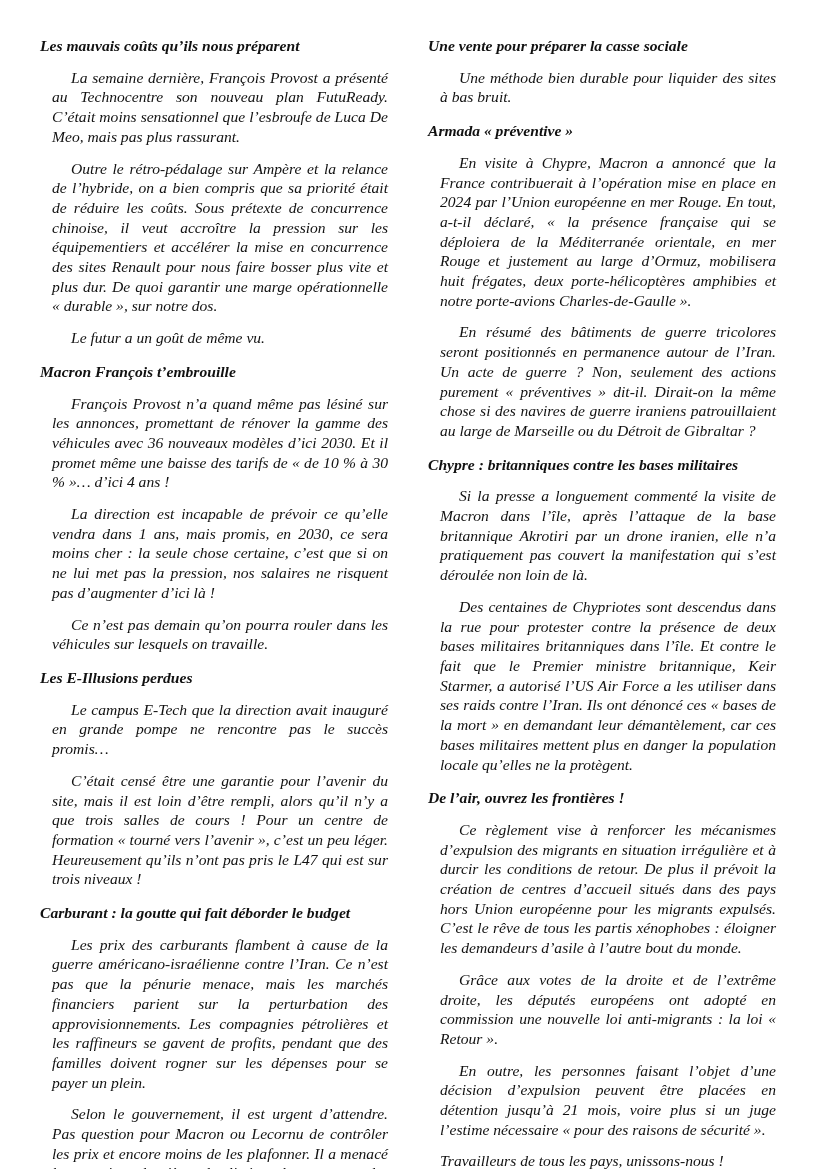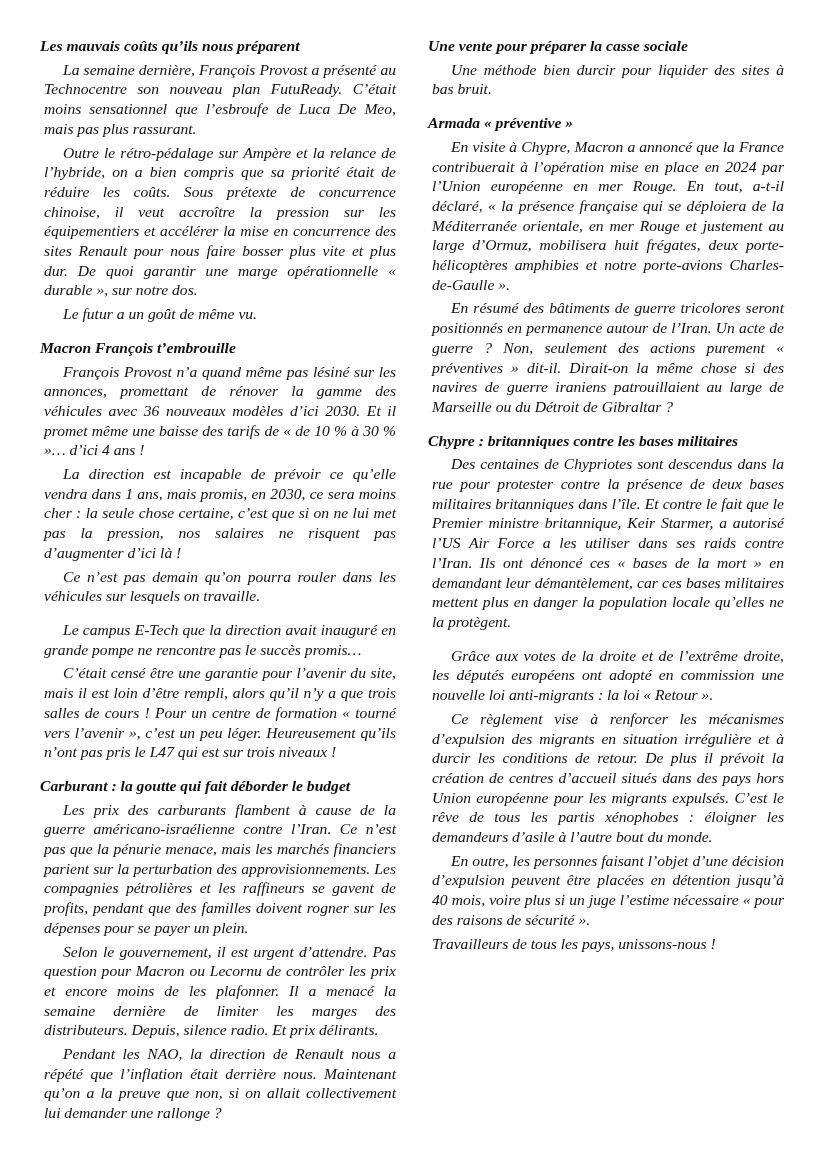--- a/index.html
+++ b/index.html
@@ -34,21 +34,21 @@
       font-size: 15.6px;
       line-height: 19.7px;
       font-weight: bold;
       margin: 0;
       padding: 0;
       white-space: nowrap;
     }
     .article p {
       font-size: 15.6px;
       line-height: 19.7px;
-      margin: 4px;
+      margin: 12px;
       padding: 0;
       text-indent: 19px;
       text-align: justify;
       hyphens: none;
     }
     .article p.center {
       text-align: left;
       text-indent: 0;
     }
   </style>
@@ -67,52 +67,55 @@
     </section>
 
     <section class="article">
       <h2>Macron François t’embrouille</h2>
       <p>François Provost n’a quand même pas lésiné sur les annonces, promettant de rénover la gamme des véhicules avec 36 nouveaux modèles d’ici 2030. Et il promet même une baisse des tarifs de « de 10 % à 30 % »… d’ici 4 ans !</p>
       <p>La direction est incapable de prévoir ce qu’elle vendra dans 1 ans, mais promis, en 2030, ce sera moins cher : la seule chose certaine, c’est que si on ne lui met pas la pression, nos salaires ne risquent pas d’augmenter d’ici là !</p>
       <p>Ce n’est pas demain qu’on pourra rouler dans les véhicules sur lesquels on travaille.</p>
     </section>
 
     <section class="article">
+      <h2>Les E-Illusions perdues</h2>
       <p>Le campus E-Tech que la direction avait inauguré en grande pompe ne rencontre pas le succès promis…</p>
       <p>C’était censé être une garantie pour l’avenir du site, mais il est loin d’être rempli, alors qu’il n’y a que trois salles de cours ! Pour un centre de formation « tourné vers l’avenir », c’est un peu léger. Heureusement qu’ils n’ont pas pris le L47 qui est sur trois niveaux !</p>
     </section>
 
     <section class="article">
       <h2>Carburant : la goutte qui fait déborder le budget</h2>
       <p>Les prix des carburants flambent à cause de la guerre américano-israélienne contre l’Iran. Ce n’est pas que la pénurie menace, mais les marchés financiers parient sur la perturbation des approvisionnements. Les compagnies pétrolières et les raffineurs se gavent de profits, pendant que des familles doivent rogner sur les dépenses pour se payer un plein.</p>
       <p>Selon le gouvernement, il est urgent d’attendre. Pas question pour Macron ou Lecornu de contrôler les prix et encore moins de les plafonner. Il a menacé la semaine dernière de limiter les marges des distributeurs. Depuis, silence radio. Et prix délirants.</p>
       <p>Pendant les NAO, la direction de Renault nous a répété que l’inflation était derrière nous. Maintenant qu’on a la preuve que non, si on allait collectivement lui demander une rallonge ?</p>
     </section>
 
   </div>
 
   <div class="column">
 
     <section class="article">
       <h2>Une vente pour préparer la casse sociale</h2>
-      <p>Une méthode bien durcir pour liquider des sites à bas bruit.</p>
+      <p>Une méthode bien durable pour liquider des sites à bas bruit.</p>
     </section>
 
     <section class="article">
       <h2>Armada « préventive »</h2>
       <p>En visite à Chypre, Macron a annoncé que la France contribuerait à l’opération mise en place en 2024 par l’Union européenne en mer Rouge. En tout, a-t-il déclaré, « la présence française qui se déploiera de la Méditerranée orientale, en mer Rouge et justement au large d’Ormuz, mobilisera huit frégates, deux porte-hélicoptères amphibies et notre porte-avions Charles-de-Gaulle ».</p>
       <p>En résumé des bâtiments de guerre tricolores seront positionnés en permanence autour de l’Iran. Un acte de guerre ? Non, seulement des actions purement « préventives » dit-il. Dirait-on la même chose si des navires de guerre iraniens patrouillaient au large de Marseille ou du Détroit de Gibraltar ?</p>
     </section>
 
     <section class="article">
       <h2>Chypre : britanniques contre les bases militaires</h2>
+      <p>Si la presse a longuement commenté la visite de Macron dans l’île, après l’attaque de la base britannique Akrotiri par un drone iranien, elle n’a pratiquement pas couvert la manifestation qui s’est déroulée non loin de là.</p>
       <p>Des centaines de Chypriotes sont descendus dans la rue pour protester contre la présence de deux bases militaires britanniques dans l’île. Et contre le fait que le Premier ministre britannique, Keir Starmer, a autorisé l’US Air Force a les utiliser dans ses raids contre l’Iran. Ils ont dénoncé ces « bases de la mort » en demandant leur démantèlement, car ces bases militaires mettent plus en danger la population locale qu’elles ne la protègent.</p>
     </section>
 
     <section class="article">
+      <h2>De l’air, ouvrez les frontières !</h2>
+      <p>Ce règlement vise à renforcer les mécanismes d’expulsion des migrants en situation irrégulière et à durcir les conditions de retour. De plus il prévoit la création de centres d’accueil situés dans des pays hors Union européenne pour les migrants expulsés. C’est le rêve de tous les partis xénophobes : éloigner les demandeurs d’asile à l’autre bout du monde.</p>
       <p>Grâce aux votes de la droite et de l’extrême droite, les députés européens ont adopté en commission une nouvelle loi anti-migrants : la loi « Retour ».</p>
-      <p>Ce règlement vise à renforcer les mécanismes d’expulsion des migrants en situation irrégulière et à durcir les conditions de retour. De plus il prévoit la création de centres d’accueil situés dans des pays hors Union européenne pour les migrants expulsés. C’est le rêve de tous les partis xénophobes : éloigner les demandeurs d’asile à l’autre bout du monde.</p>
-      <p>En outre, les personnes faisant l’objet d’une décision d’expulsion peuvent être placées en détention jusqu’à 40 mois, voire plus si un juge l’estime nécessaire « pour des raisons de sécurité ».</p>
+      <p>En outre, les personnes faisant l’objet d’une décision d’expulsion peuvent être placées en détention jusqu’à 21 mois, voire plus si un juge l’estime nécessaire « pour des raisons de sécurité ».</p>
       <p class="center">Travailleurs de tous les pays, unissons-nous !</p>
     </section>
 
   </div>
 </div>
 
 </body></html>

